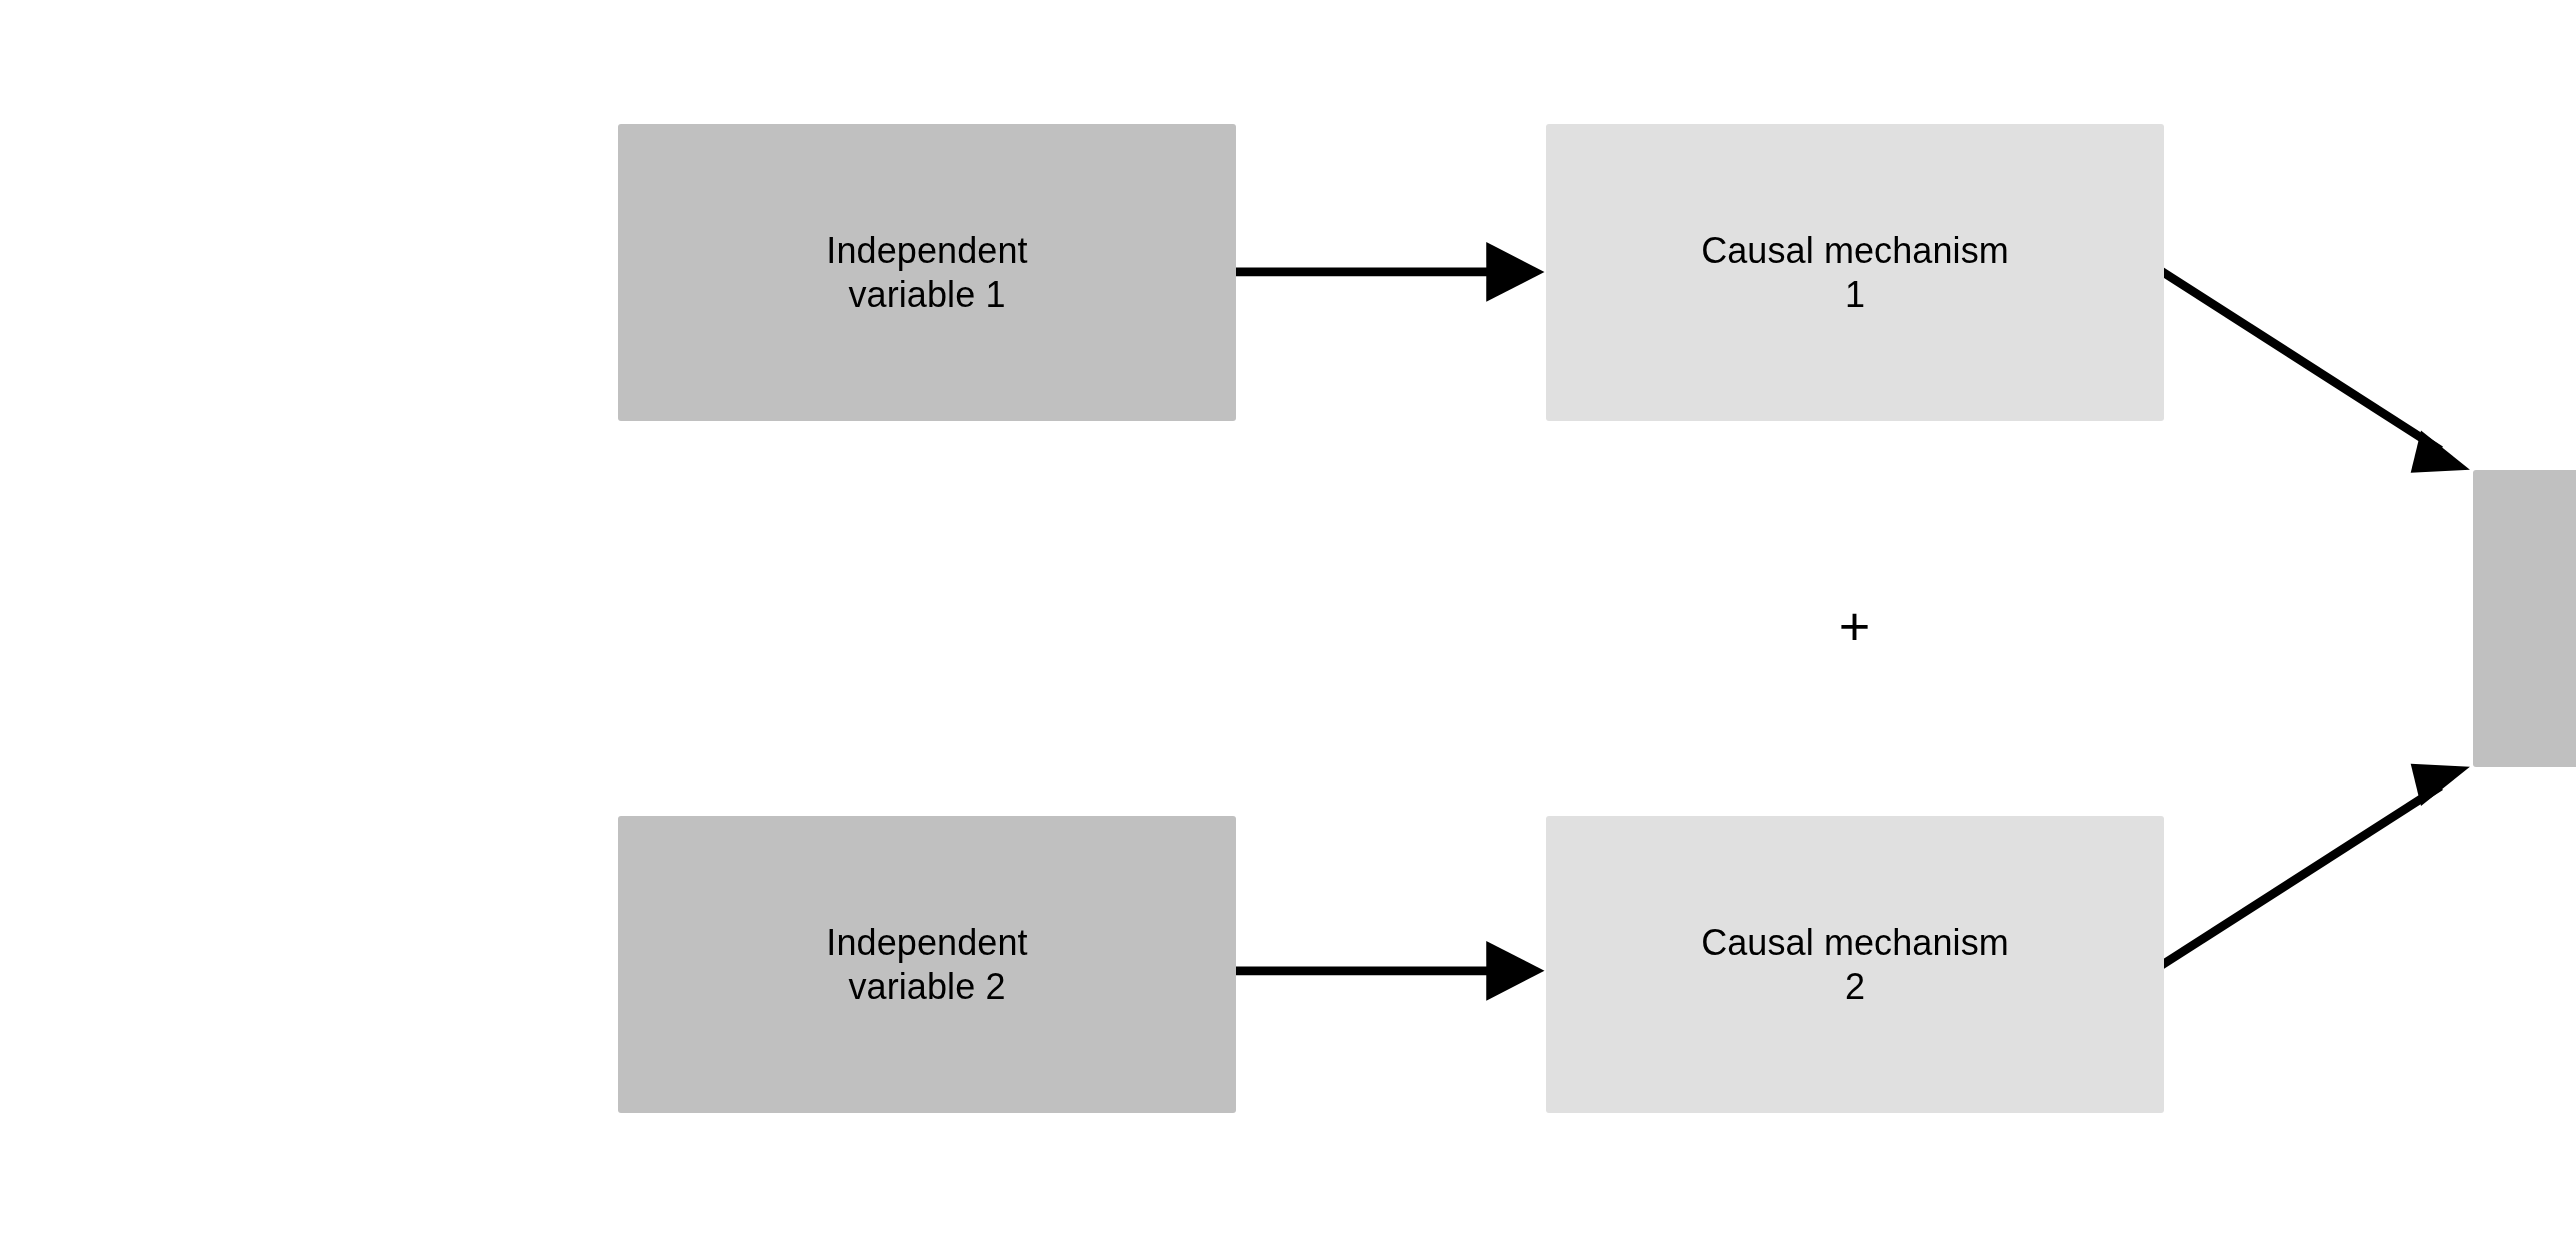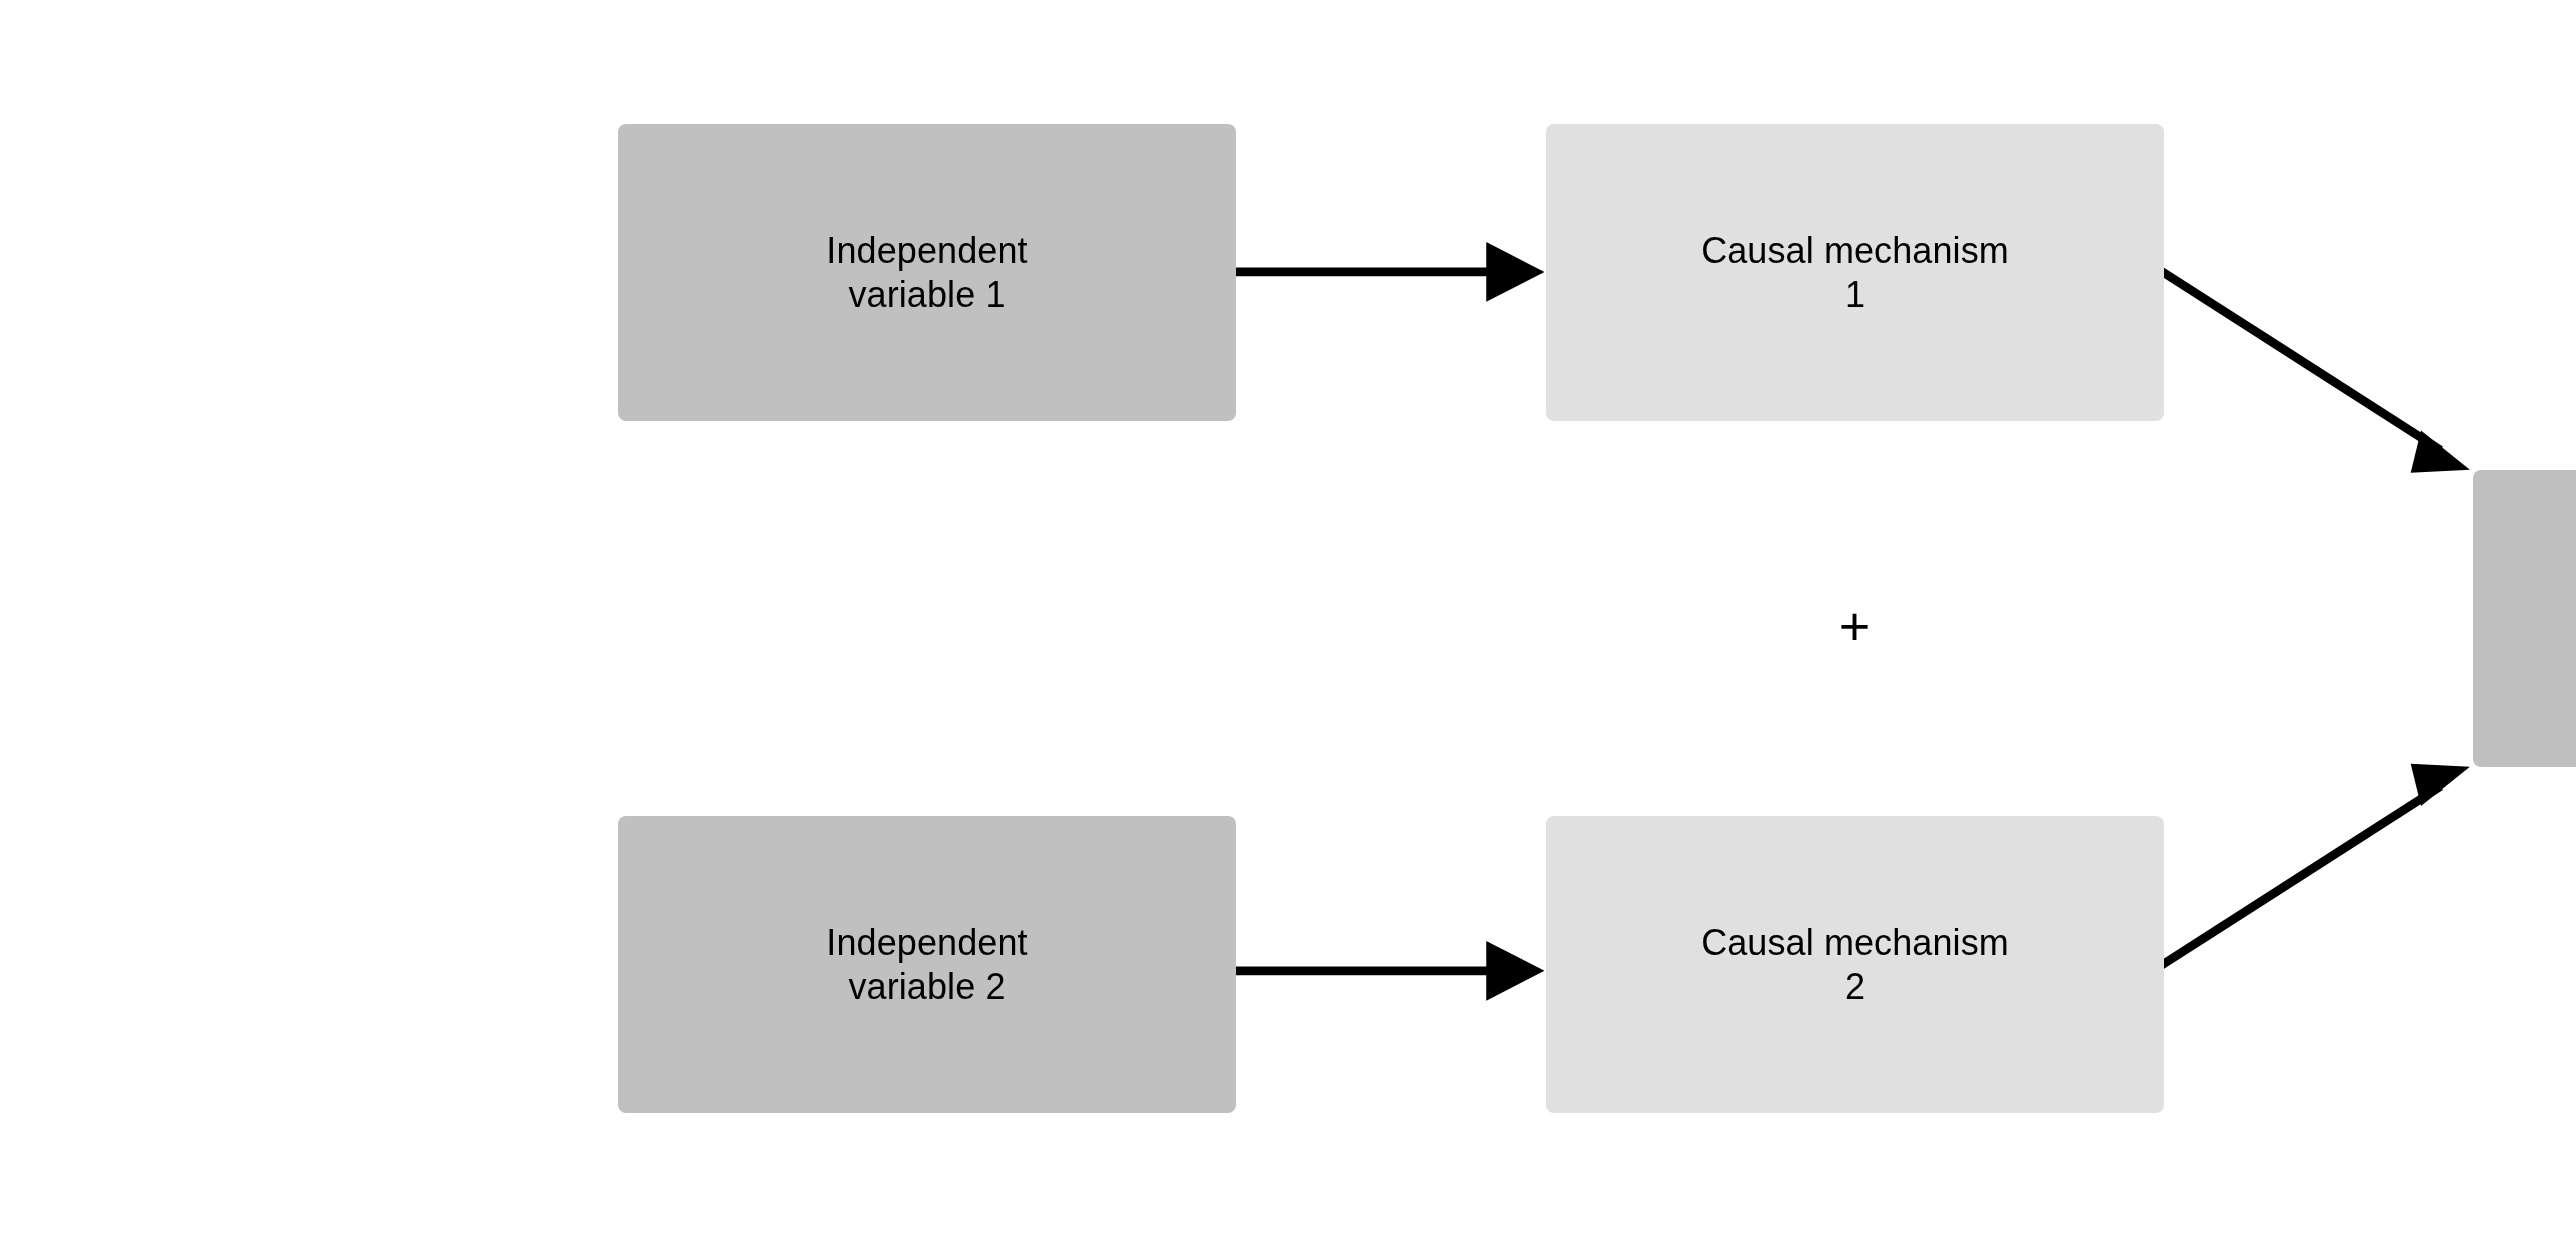--- a/index.html
+++ b/index.html
@@ -15,21 +15,21 @@
     position: relative;
     width: 3709px;
     height: 1236px;
     background: #ffffff;
     overflow: hidden;
   }
   
   .node {
     position: absolute;
     box-sizing: border-box;
-    border-radius: 8px;
+    border-radius: 3px;
     display: flex;
     align-items: center;
     justify-content: center;
     text-align: center;
   }
   .node-label {
     color: #000000;
     font-size: 36px;
     line-height: 1.22;
     font-weight: 400;

